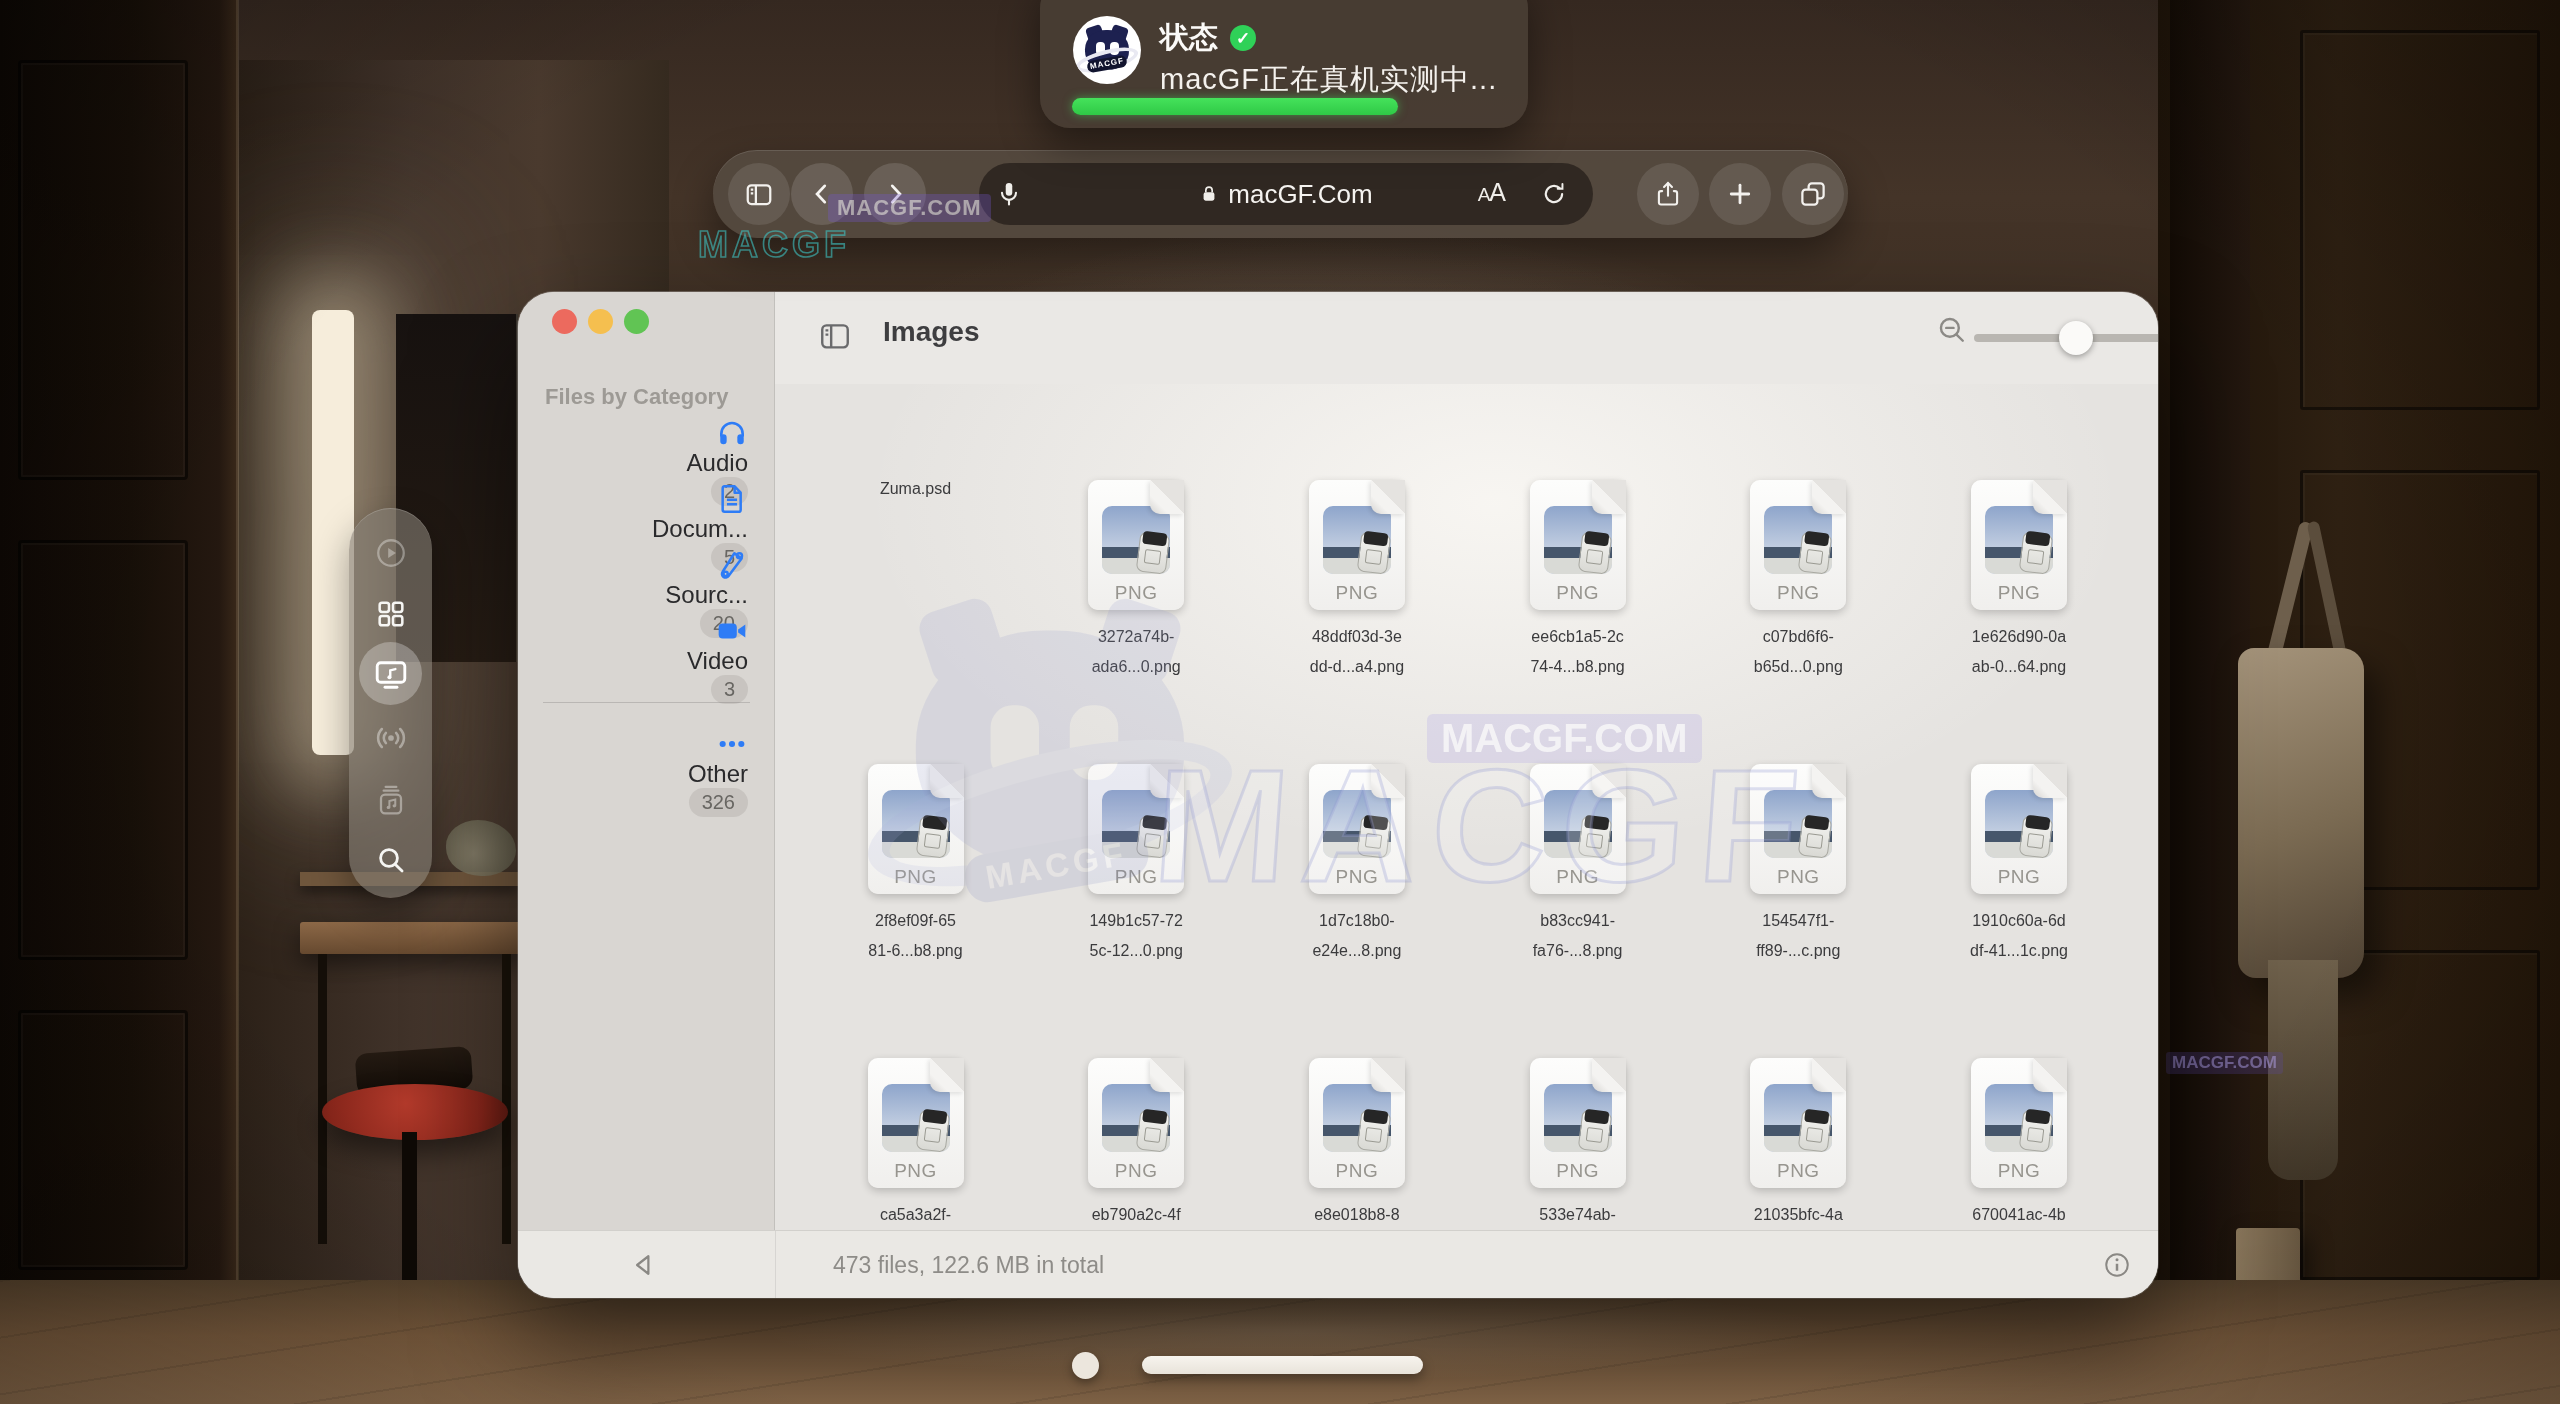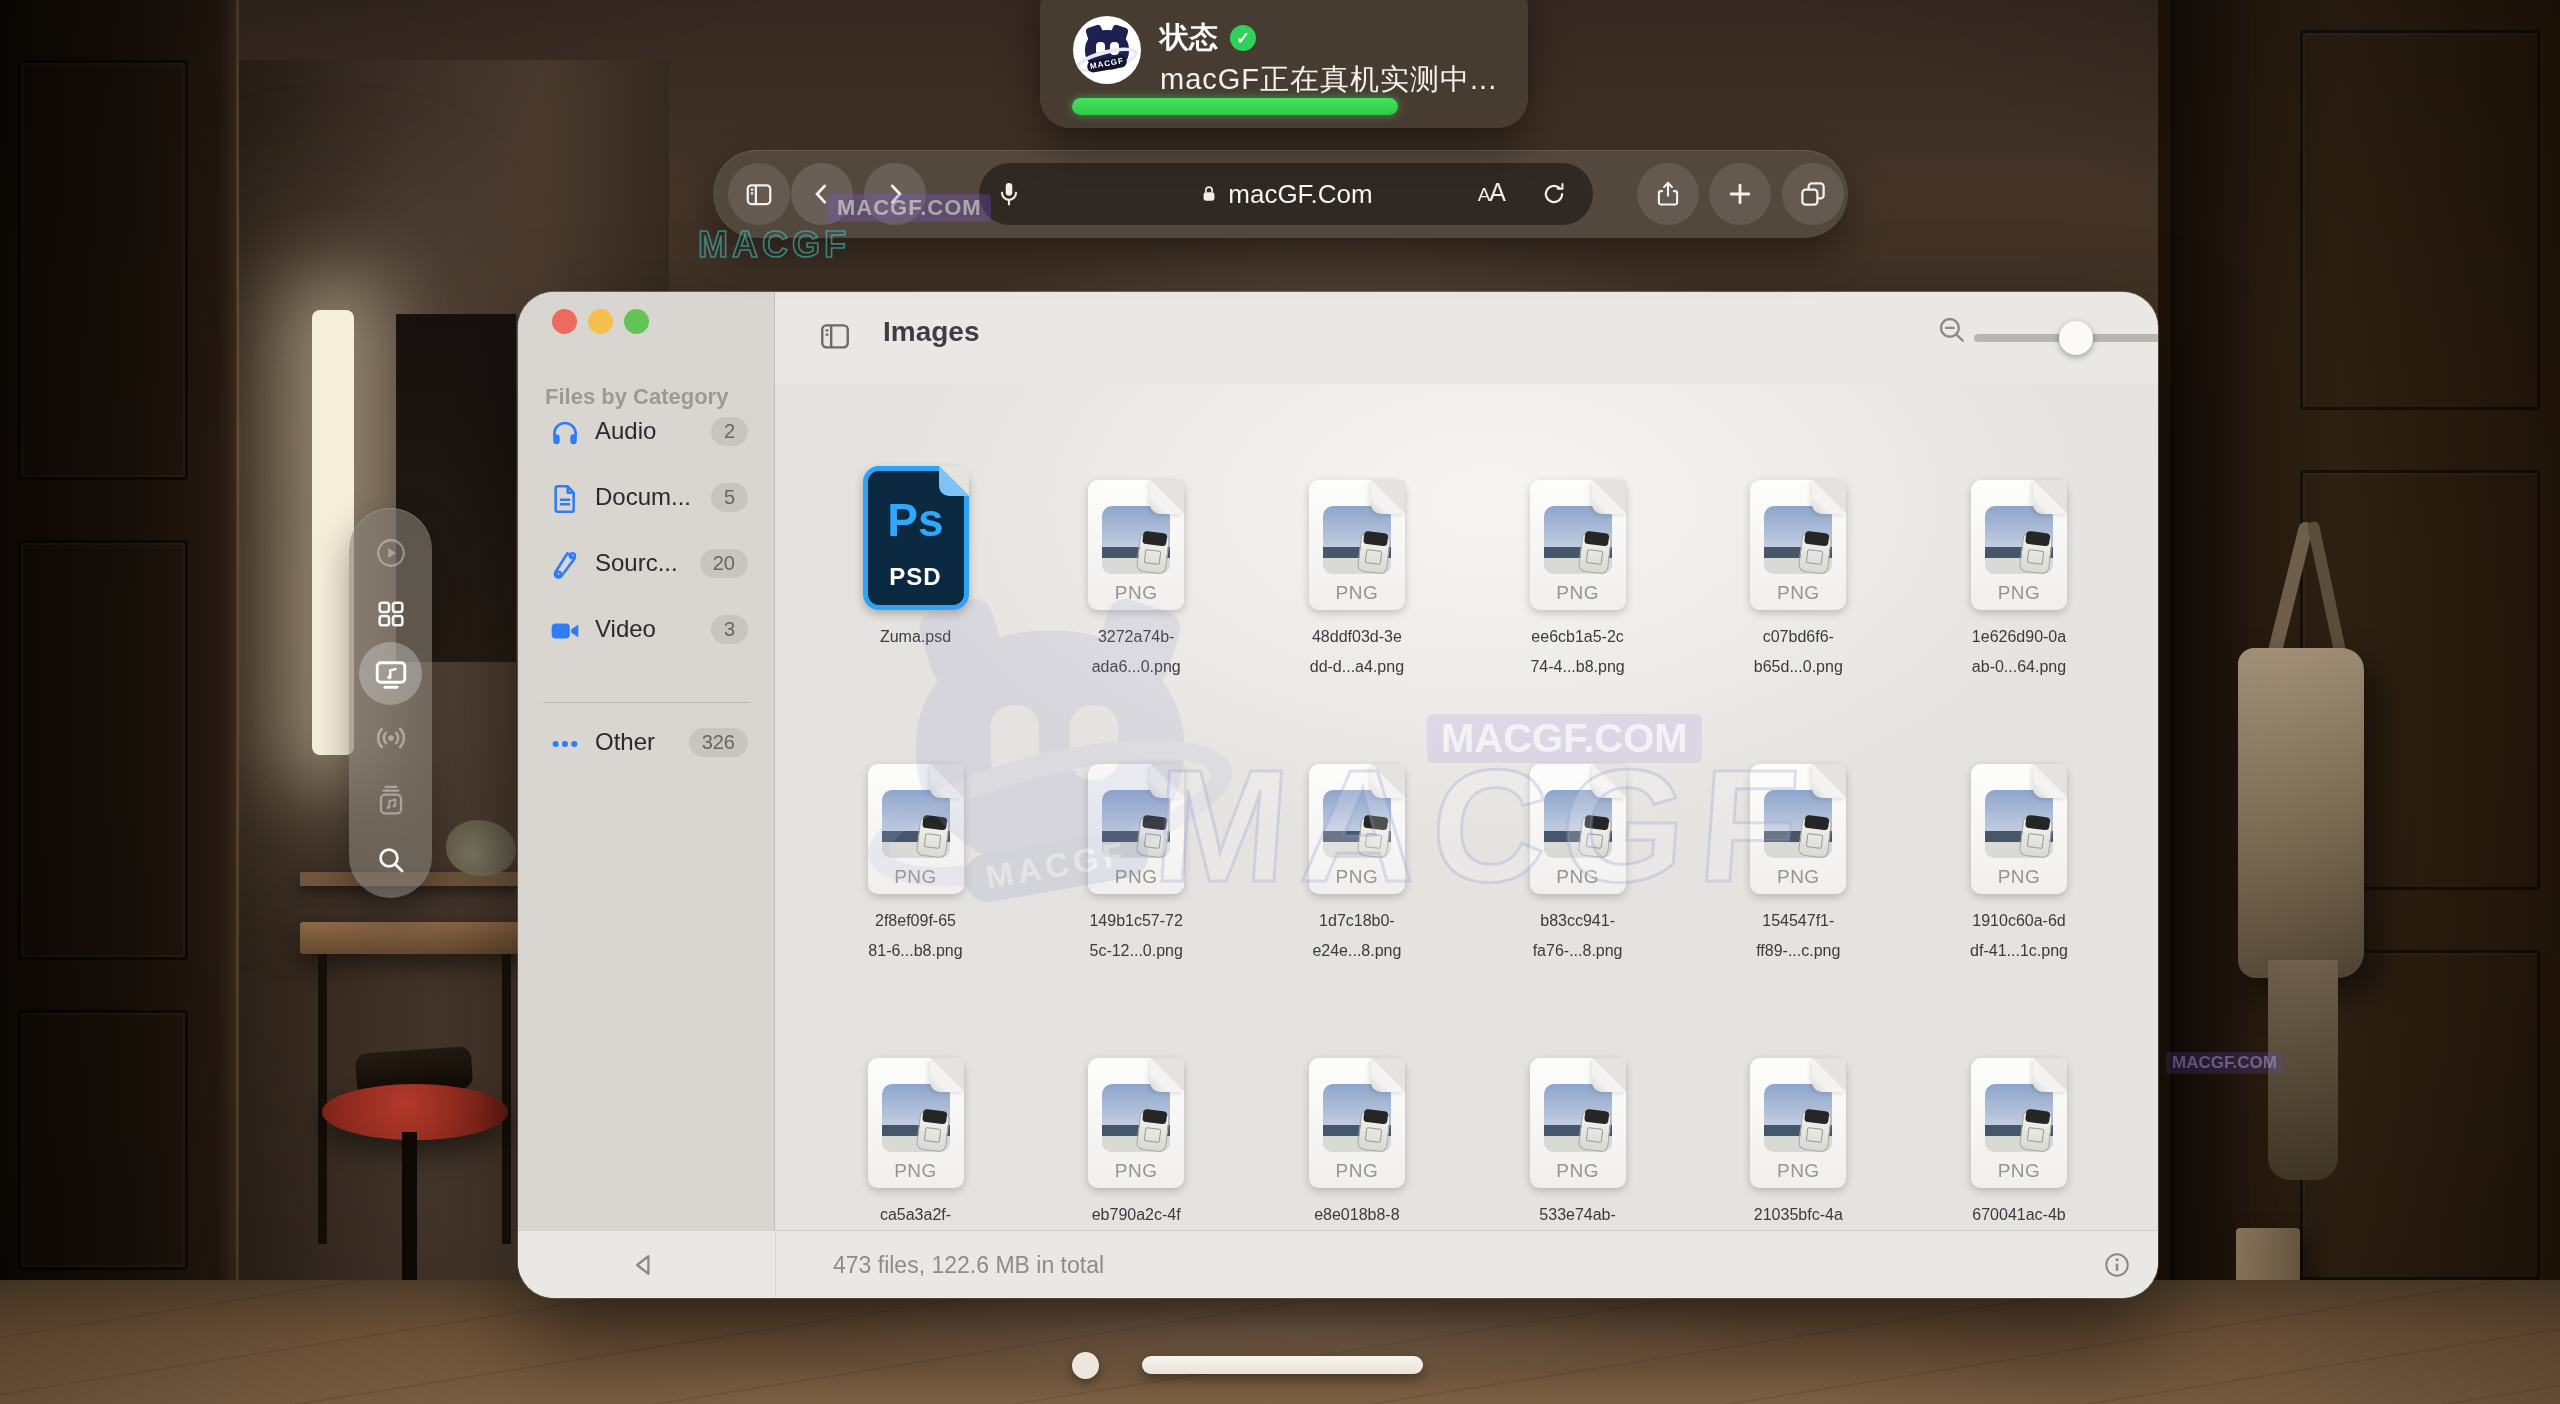--- a/index.html
+++ b/index.html
@@ -110,21 +110,21 @@
   .window{position:absolute;left:518px;top:292px;width:1640px;height:1006px;border-radius:36px;overflow:hidden;z-index:20;
     box-shadow:0 50px 100px rgba(0,0,0,0.5),0 0 0 1px rgba(255,255,255,0.25);background:#e6e4e1;}
   .win-glow{position:absolute;left:200px;top:-80px;width:1300px;height:900px;pointer-events:none;
     background:radial-gradient(closest-side,rgba(255,253,248,0.55),rgba(255,253,248,0) 70%);}
   .sidebar{position:absolute;left:0;top:0;width:257px;bottom:68px;background:rgba(216,213,209,0.98);border-right:1px solid rgba(0,0,0,0.10);}
   .traffic{position:absolute;left:34px;top:17px;display:flex;gap:11px;}
   .tl{width:25px;height:25px;border-radius:50%;}
   .tl-red{background:#ec6a5e;} .tl-yellow{background:#f5bf4f;} .tl-green{background:#61c454;}
   .sb-header{position:absolute;left:27px;top:92px;font-size:22px;font-weight:bold;color:#9d9a95;}
   .sb-list{position:absolute;left:17px;top:125px;width:223px;}
-  .sb-item{height:66px;display:flex;align-items:flex-start;padding:0 10px 0 14px;border-radius:14px;}
+  .sb-item{height:66px;display:flex;align-items:flex-end;padding:0 10px 0 14px;border-radius:14px;flex-direction:column;}
   .sb-item.selected{background:rgba(60,55,50,0.13);}
   .sb-icon{width:32px;height:32px;flex:0 0 32px;}
   .sb-label{margin-left:14px;font-size:24px;color:#2a2a2c;}
   .sb-count{margin-left:auto;background:rgba(110,105,98,0.16);border-radius:16px;padding:3px 13px;font-size:20px;color:#686662;}
   .sb-divider{height:1px;background:rgba(0,0,0,0.14);margin:21px 8px 25px 8px;}
 
   .main-header{position:absolute;left:257px;top:0;right:0;height:95px;background:rgba(234,232,229,0.9);border-bottom:1px solid rgba(0,0,0,0.10);}
   .mh-toggle{position:absolute;left:42px;top:27px;}
   .mh-title{position:absolute;left:108px;top:24px;font-size:28px;font-weight:bold;color:#3e3e40;}
   .zoom-out{position:absolute;left:1160px;top:20px;}
@@ -451,27 +451,20 @@
           <div class="head"></div>
         <div class="eye1"></div>
           <div class="eye2"></div>
           <div class="ring"></div>
         <div class="band">MACGF</div>
       </div>
       <div class="wm wm-com">MACGF.COM</div>
       <div class="wm wm-big">MACGF</div>
       <div id="file-grid">
           <div class="cell" style="left: 30px; top: 78px;">
-            <div class="icon-wrap">
-              <div class="psd-icon">
-              <div class="psd-fold"></div>
-              <div class="ps-mark">Ps</div>
-                <div class="psd-label">PSD</div>
-              </div>
-            </div>
             <div class="fname">Zuma.psd</div>
           </div>
           <div class="cell" style="left: 250.7px; top: 78px;">
             <div class="icon-wrap">
               <div class="png-paper">
               <div class="thumb">
                   <div class="sea"></div>
                   <div class="beach"></div>
                 <div class="jar">
                     <div class="jar-cap"></div>

